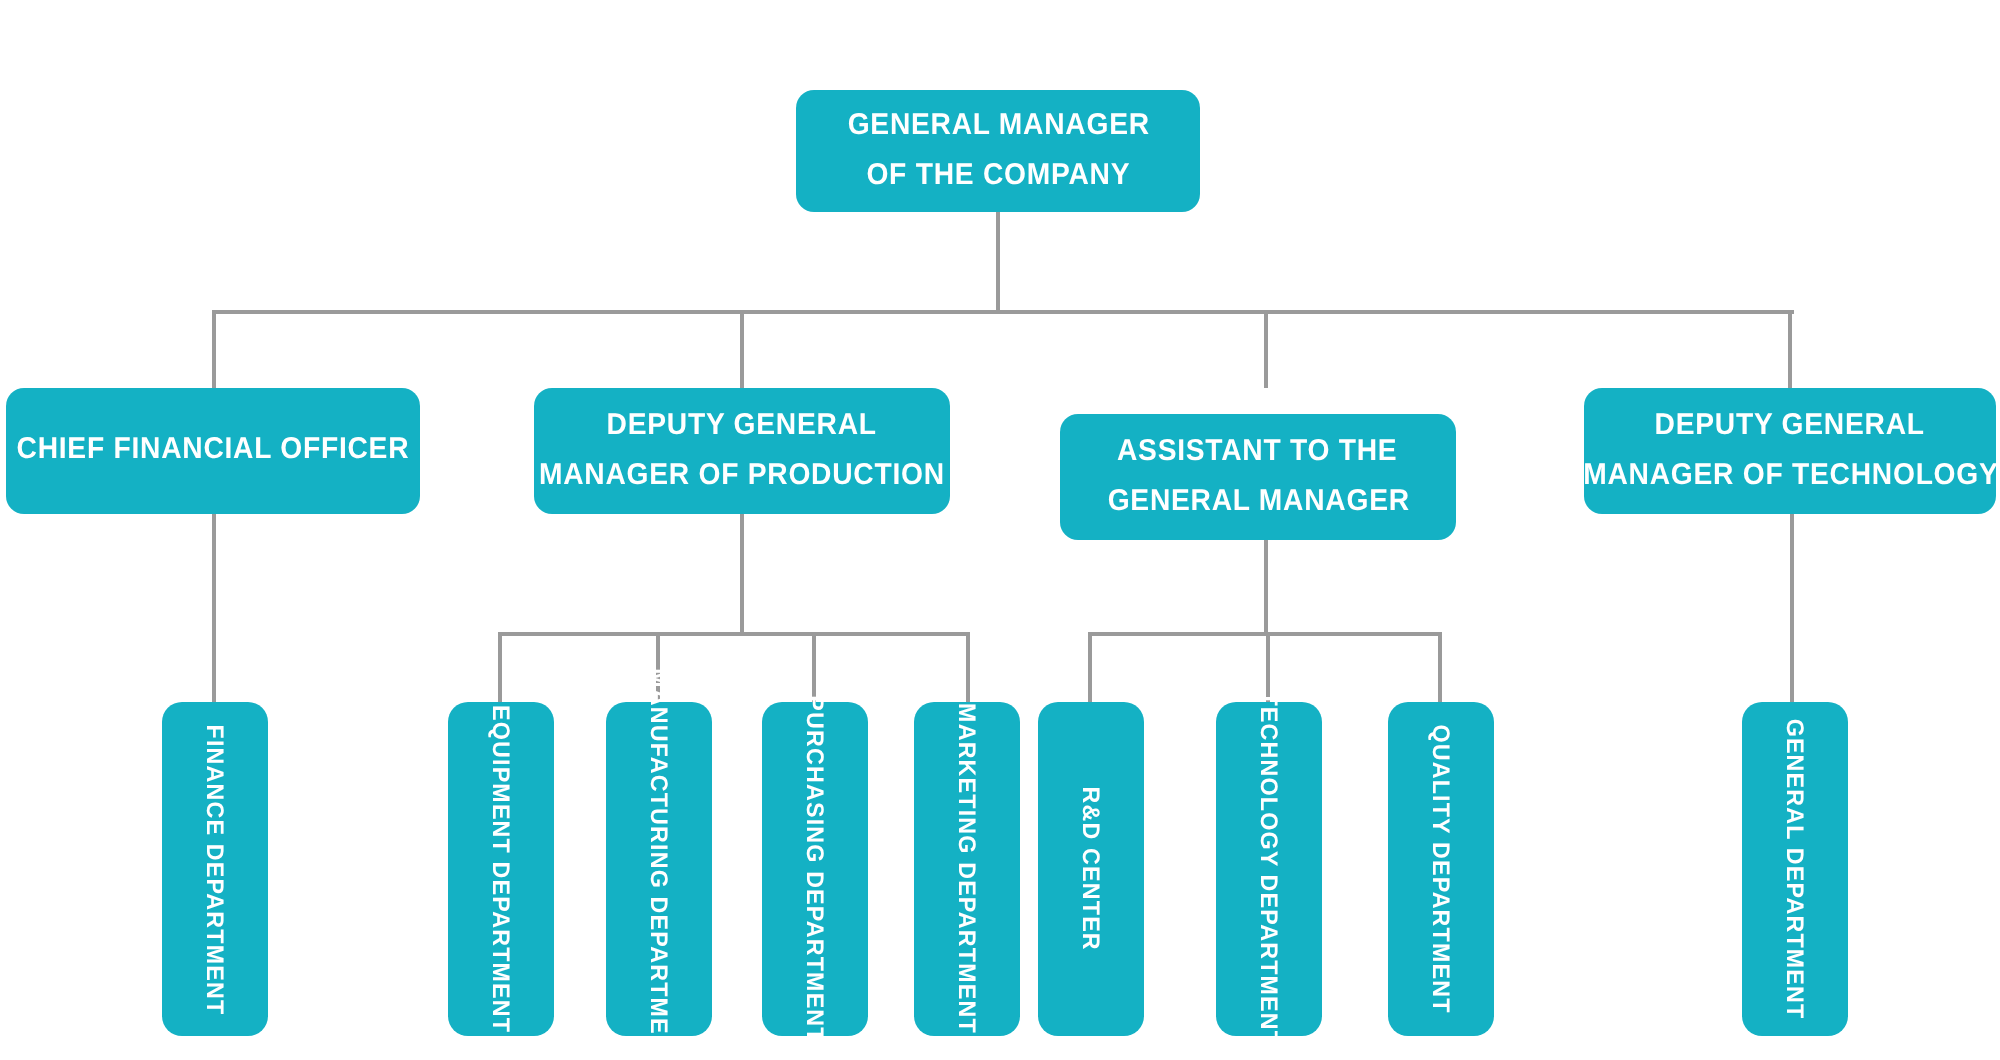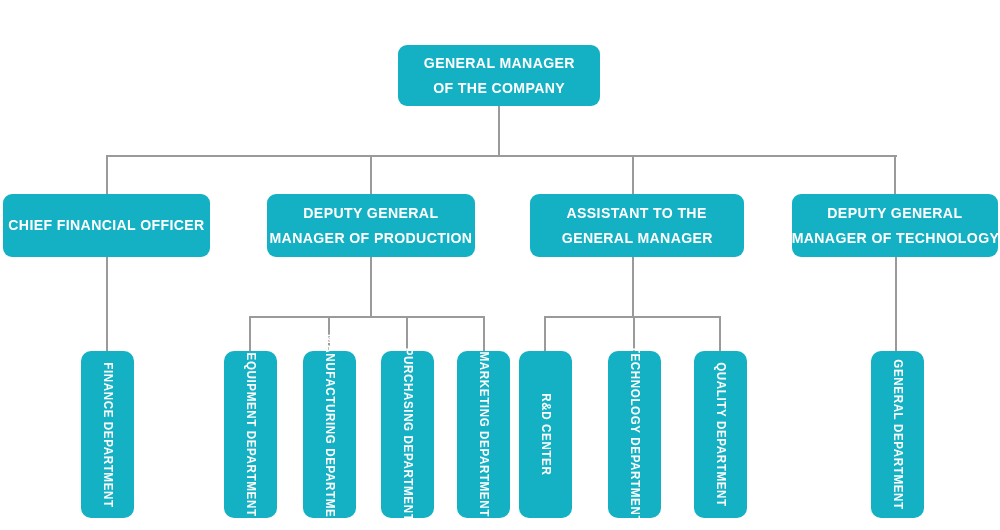--- a/index.html
+++ b/index.html
@@ -52,21 +52,21 @@
     transform: scaleY(0.97);
   }
   .line {
     position: absolute;
     background: var(--line-color, #9a9a9a);
   }
   
   .pos-gm        { left: 398px; top: 19px;  width: 202px; height: 61px; }
   .pos-cfo       { left: 3px;   top: 168px; width: 207px; height: 63px; }
   .pos-dgmp      { left: 267px; top: 168px; width: 208px; height: 63px; }
-  .pos-agm       { left: 530px; top: 168px; width: 214px; height: 63px; }
+  .pos-agm       { left: 530px; top: 181px; width: 198px; height: 63px; }
   .pos-dgmt      { left: 792px; top: 168px; width: 206px; height: 63px; }
   .pos-finance   { left: 81px;  top: 325px; width: 53px; height: 167px; }
   .pos-equipment { left: 224px; top: 325px; width: 53px; height: 167px; }
   .pos-manufact  { left: 303px; top: 325px; width: 53px; height: 167px; }
   .pos-purchase  { left: 381px; top: 325px; width: 53px; height: 167px; }
   .pos-marketing { left: 457px; top: 325px; width: 53px; height: 167px; }
   .pos-rnd       { left: 519px; top: 325px; width: 53px; height: 167px; }
   .pos-techdept  { left: 608px; top: 325px; width: 53px; height: 167px; }
   .pos-quality   { left: 694px; top: 325px; width: 53px; height: 167px; }
   .pos-gendept   { left: 871px; top: 325px; width: 53px; height: 167px; }

